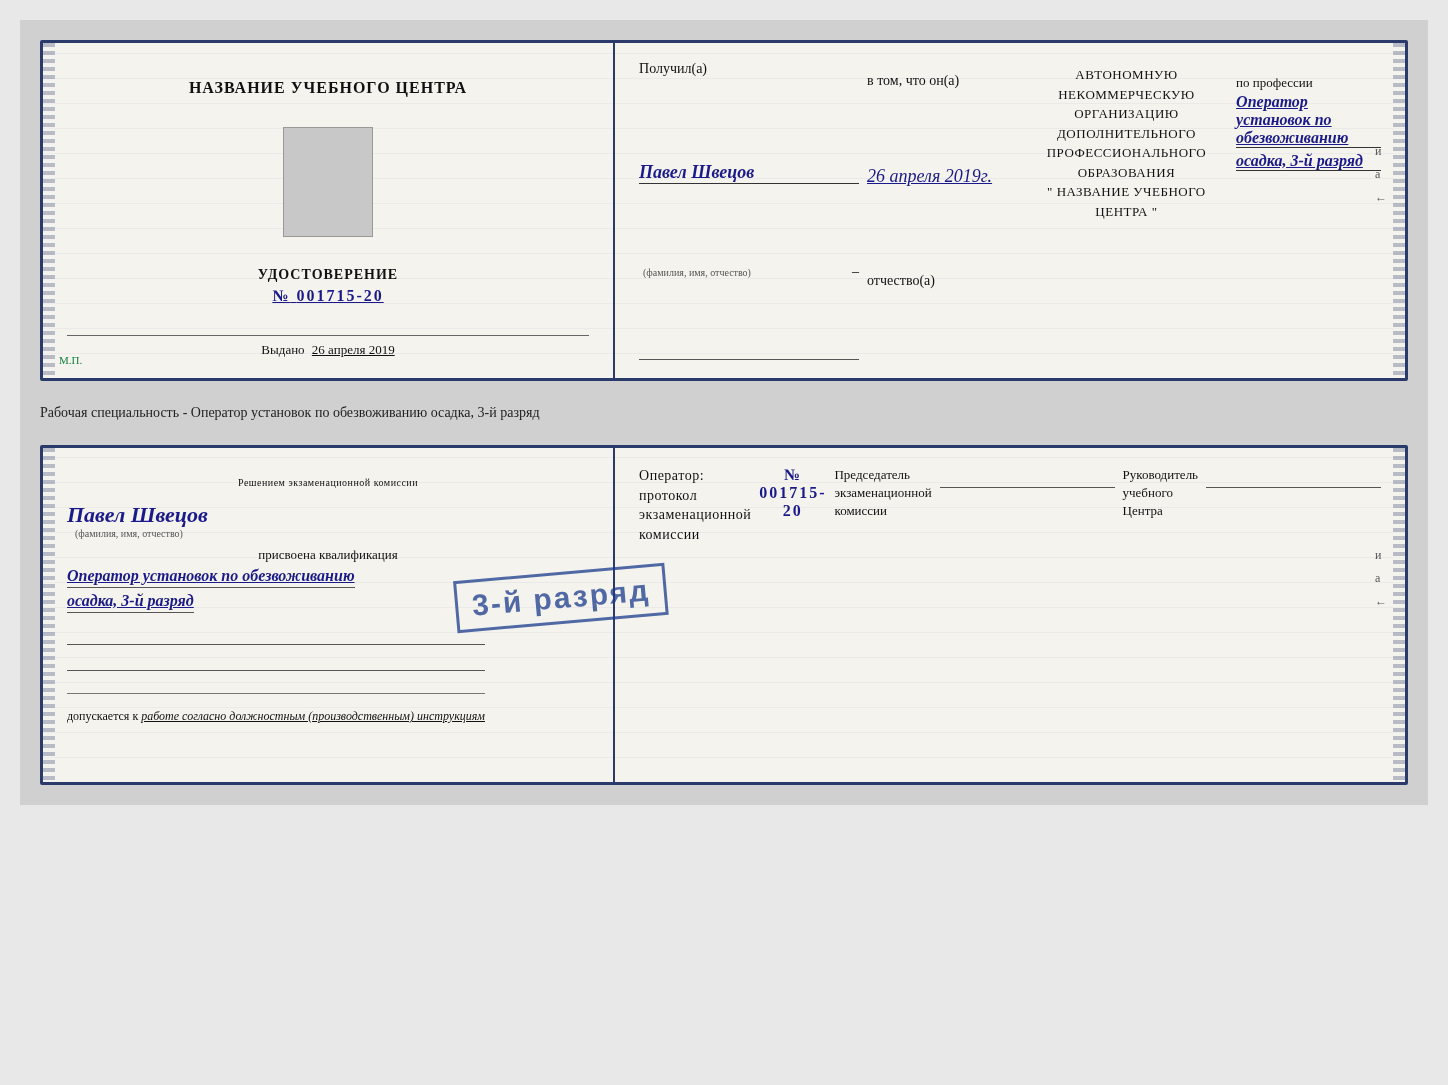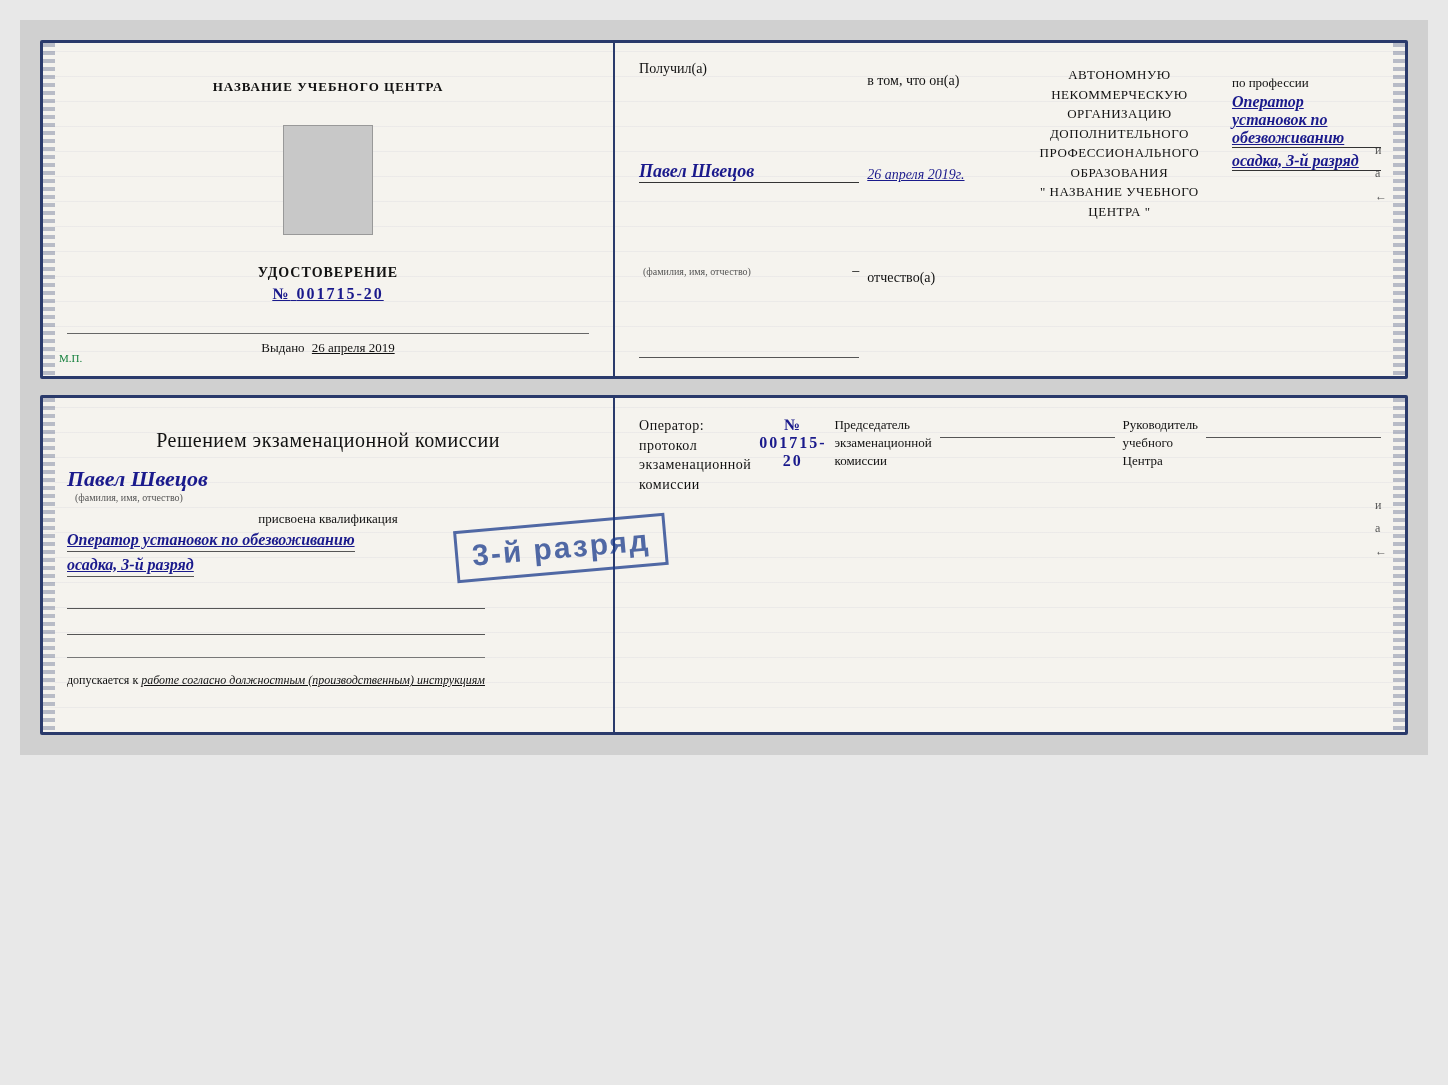--- a/index.html
+++ b/index.html
@@ -59,21 +59,21 @@
         transparent,
         transparent 24px,
         rgba(180,180,200,0.15) 24px,
         rgba(180,180,200,0.15) 25px
       );
     }
 
     
     .doc1-title {
       text-align: left;
-      font-size: 13px;
+      font-size: 16px;
       font-weight: bold;
       letter-spacing: 1px;
       text-transform: uppercase;
       margin-top: 16px;
       margin-bottom: 30px;
       color: #111;
     }
 
     .photo-placeholder {
       width: 90px;
@@ -149,21 +149,21 @@
     }
 
     .in-that-line {
       font-size: 14px;
       color: #111;
       margin-top: 8px;
     }
 
     .date-underline {
       font-style: italic;
-      font-size: 14px;
+      font-size: 18px;
       color: #1a1a8c;
       text-decoration: underline;
     }
 
     .org-block {
       font-size: 13px;
       text-align: center;
       font-weight: normal;
       text-transform: uppercase;
       letter-spacing: 0.5px;
@@ -203,21 +203,21 @@
     
     .separator-text {
       font-size: 14px;
       color: #222;
       padding: 8px 0;
       background: transparent;
     }
 
     
     .doc2-left-title {
-      font-size: 20px;
+      font-size: 10px;
       color: #111;
       text-align: center;
       letter-spacing: 0.5px;
       margin-bottom: 12px;
       margin-top: 8px;
       line-height: 1.4;
     }
 
     .person-name-large {
       font-size: 22px;
@@ -447,20 +447,21 @@
         <div class="profession-label">по профессии</div>
         <span class="profession-value">Оператор установок по обезвоживанию</span>
         <span class="profession-sub">осадка, 3-й разряд</span>
       </div>
     </div>
 
     <div class="right-edge-decoration"></div>
     <div class="mp-line">М.П.</div>
   </div>
 
+  <div class="separator-text">Рабочая специальность - Оператор установок по обезвоживанию осадка, 3-й разряд</div>
 
   <div class="document-card" style="position:relative; min-height:340px;">
     <div class="left-edge-decoration"></div>
 
     <div class="doc-left" style="align-items:flex-start;">
       <div class="doc2-left-title" style="text-align:center; width:100%;">Решением экзаменационной комиссии</div>
 
       <div>
         <span class="person-name-large">Павел Швецов</span>
         <span class="fio-small">(фамилия, имя, отчество)</span>

